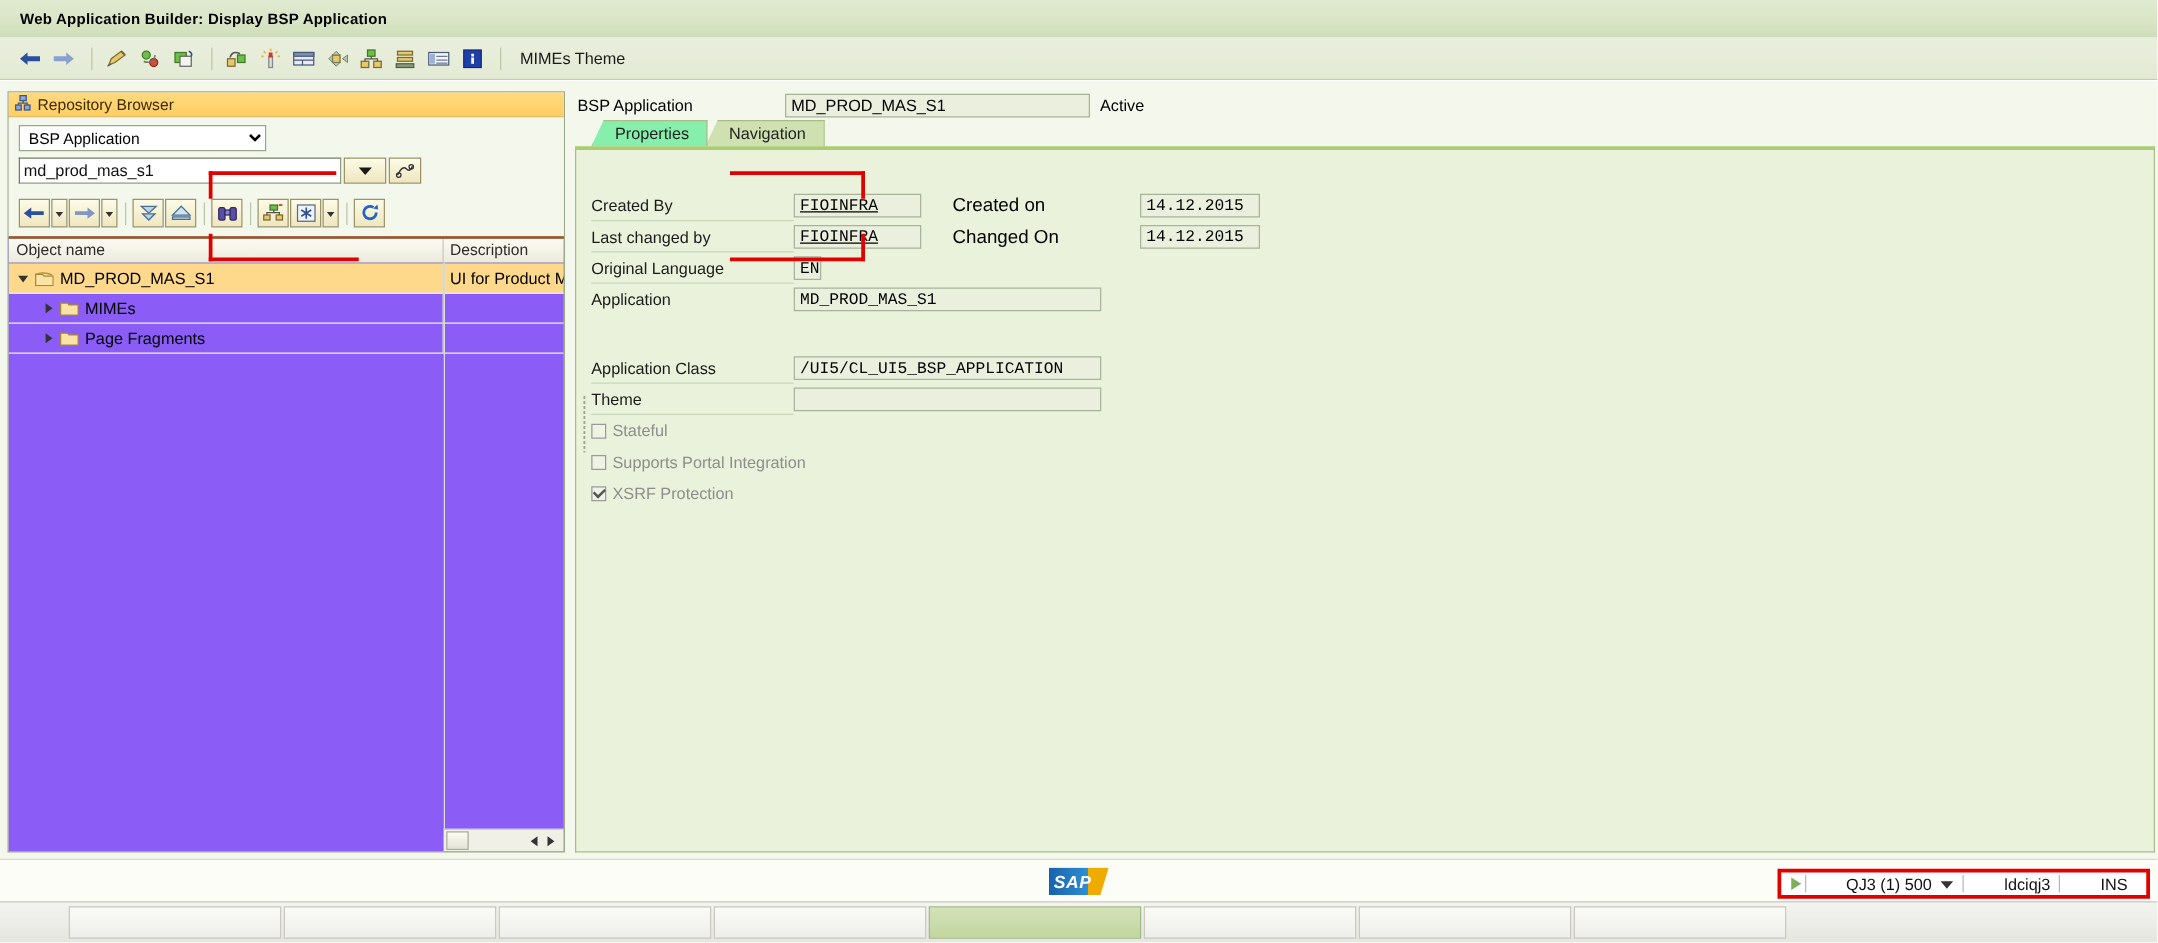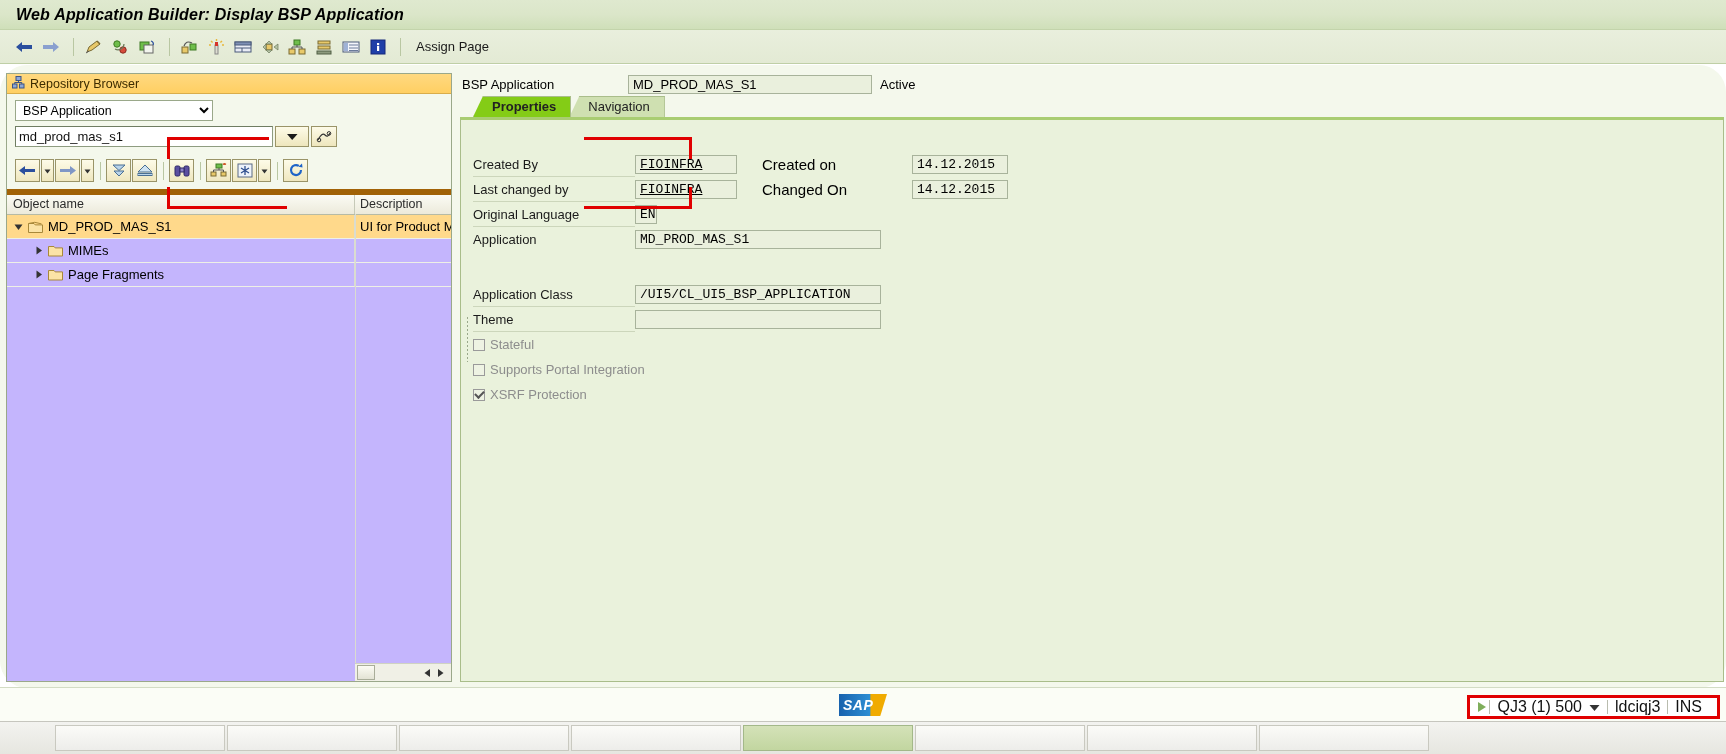--- a/index.html
+++ b/index.html
@@ -19,22 +19,22 @@
   
   #titlebar {
     height: 30px;
     background: linear-gradient(to bottom, #dfe9cf 0%, #dbe6c9 50%, #cfdfb9 100%);
     border-bottom: 1px solid #c3d4ab;
     display: flex; align-items: center;
     padding-left: 16px;
     box-sizing: border-box;
   }
   #titlebar .title {
-    font-weight: bold; font-style: italic;
-    font-size: 16px; letter-spacing: .2px;
+    font-weight: bold; 
+    font-size: 12px; letter-spacing: .2px;
     color: #000;
   }
 
   
   #toolbar {
     height: 34px;
     background: linear-gradient(to bottom,#e9efdd 0%, #e3ead4 100%);
     border-bottom: 1px solid #bfcfa6;
     display: flex; align-items: center;
     padding-left: 12px;
@@ -56,21 +56,20 @@
     margin-left: 8px;
     font-size: 13px;
     color: #1a1a1a;
   }
 
   
   #workarea {
     position: absolute;
     top: 65px; left: 0; right: 0; bottom: 66px;
     background: #f4f8ec;
-    border-radius: 27px;
   }
 
   
   #leftpane {
     position: absolute;
     left: 6px; top: 8px;
     width: 446px; bottom: 6px;
     background: #fbfdf6;
     border: 1px solid #9aa88a;
     box-sizing: border-box;
@@ -139,22 +138,22 @@
     box-sizing: border-box;
     margin-right: 1px;
   }
   .gbtn.drop { min-width: 13px; padding: 0 2px; }
   .gsep { width: 1px; height: 18px; background: #b9c7a2; margin: 0 5px; }
 
   
   #tree-wrap {
     flex: 1 1 auto;
     margin: 0 0 0 0;
-    border-top: 6px solid #a16207;
-    background: #c4b5fd;
+    border-top: 2px solid #a16207;
+    background: #8b5cf6;
     position: relative;
     overflow: hidden;
   }
   #tree-head {
     display: flex;
     height: 19px;
     background: linear-gradient(to bottom,#fbfbf4 0%, #eceadb 100%);
     border-bottom: 1px solid #b6bba6;
     font-size: 12.5px;
     color: #2b2b2b;
@@ -235,23 +234,23 @@
     line-height: 20px;
     background: #cfe0b1;
     border: 1px solid #a9bd8a;
     border-bottom: none;
     margin-right: -2px;
     position: relative;
     color: #222;
     clip-path: polygon(10px 0, 100% 0, 100% 100%, 0 100%);
   }
   .tab.active {
-    background: #84cc16;
+    background: #86efac;
     z-index: 2;
-    font-weight: bold;
+    font-weight: normal;
   }
   #tabpanel {
     position: absolute;
     left: 2px; right: 2px; top: 44px; bottom: 0;
     background: #eaf2dc;
     border: 1px solid #a9bd8a;
     border-top: 3px solid #a9cd72;
     box-sizing: border-box;
     overflow: hidden;
   }
@@ -355,21 +354,21 @@
     display: flex; align-items: center;
   }
   #status-box {
     display: flex; align-items: center;
     height: 24px;
     border: 3px solid #e00000;
     background: #ffffff;
     padding: 0 8px 0 8px;
     box-sizing: border-box;
   }
-  #status-box .seg { font-size: 16px; color: #111; padding: 0 7px; }
+  #status-box .seg { font-size: 13px; color: #111; padding: 0 7px; margin-left: 25px; }
   #status-box .vsep { width: 1px; height: 14px; background: #b9bcae; }
   .play-tri {
     width: 0; height: 0;
     border-left: 8px solid #7fae5b;
     border-top: 5px solid transparent;
     border-bottom: 5px solid transparent;
     margin-right: 3px;
   }
 
   
@@ -488,21 +487,21 @@
   <div class="tbtn">
     <svg width="20" height="18" viewBox="0 0 20 18">
       <rect x="3" y="2" width="14" height="14" fill="#1f3fa8" stroke="#16287a"></rect>
       <rect x="9" y="5" width="2.2" height="2.2" fill="#fff"></rect>
       <rect x="9" y="8" width="2.2" height="5" fill="#fff"></rect>
     </svg>
   </div>
 
   <div class="tsep"></div>
 
-  <span id="assign-theme">Assign Page</span>
+  <span id="assign-theme">MIMEs Theme</span>
 </div>
 
 <div id="workarea">
 
   <div id="leftpane">
 
     <div id="rb-header">
       <span>
         <svg width="13" height="13" viewBox="0 0 13 13">
           <rect x="4" y="0.5" width="5" height="4" fill="#8ea7d6" stroke="#3d5585"></rect>

